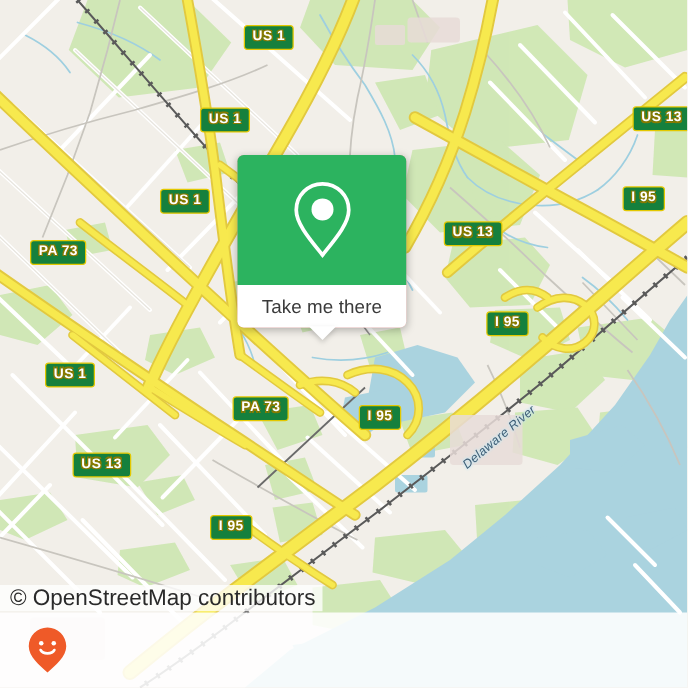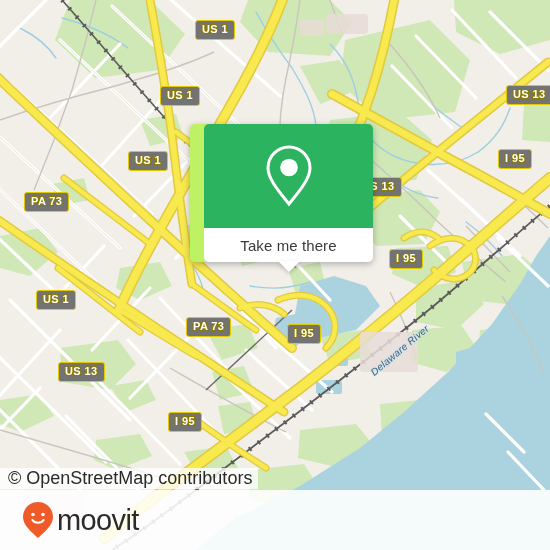--- a/index.html
+++ b/index.html
@@ -24,21 +24,21 @@
     position: absolute;
     inset: 0;
     overflow: hidden;
     background: #f2efe9;
   }
   #map svg { display: block; }
 
   
   .shield {
     position: absolute;
-    background: #737373;
+    background: #15803d;
     border: 1.5px solid #e3c800;
     border-radius: 3px;
     color: #ffffff;
     font-family: "Liberation Sans", sans-serif;
     font-size: 11px;
     font-weight: bold;
     line-height: 1;
     padding: 3px 6px 4px 6px;
     white-space: nowrap;
     text-shadow:
@@ -58,26 +58,25 @@
     white-space: nowrap;
     letter-spacing: .3px;
     text-shadow: 0 0 2px #c9e7f2, 0 0 2px #c9e7f2, 0 0 3px #c9e7f2;
   }
 
   
   #callout {
     position: absolute;
     left: 190px;
     top: 124px;
-    width: 169px;
+    width: 135px;
     border-radius: 5px;
     box-shadow: 0 2px 7px rgba(0,0,0,0.28);
     overflow: visible;
-    background: #bef264;
-    padding-left: 14px;
+    background: #fca5a5;
   }
   #callout-top {
     height: 104px;
     background: #2cb35f;
     border-radius: 5px 5px 0 0;
     display: flex;
     align-items: center;
     justify-content: center;
   }
   #callout-bottom {
@@ -433,17 +432,16 @@
   <div id="attribution">© OpenStreetMap contributors</div>
 
   <div id="bottombar">
     <div id="brand">
       <svg id="brand-mark" width="32" height="38" viewBox="0 0 32 38">
         <path d="M16 1 C7.7 1 1 7.7 1 16 C1 24.3 9.5 31 16 37 C22.5 31 31 24.3 31 16 C31 7.7 24.3 1 16 1 Z" fill="#ef5a28"></path>
         <circle cx="11" cy="13.5" r="1.8" fill="#ffffff"></circle>
         <circle cx="21" cy="13.5" r="1.8" fill="#ffffff"></circle>
         <path d="M10.5 19 C12.5 22.6 19.5 22.6 21.5 19" fill="none" stroke="#ffffff" stroke-width="2.1" stroke-linecap="round"></path>
       </svg>
-      <span id="brand-word">moovit</span>
     </div>
   </div>
 
 </div>
 
 </body></html>

